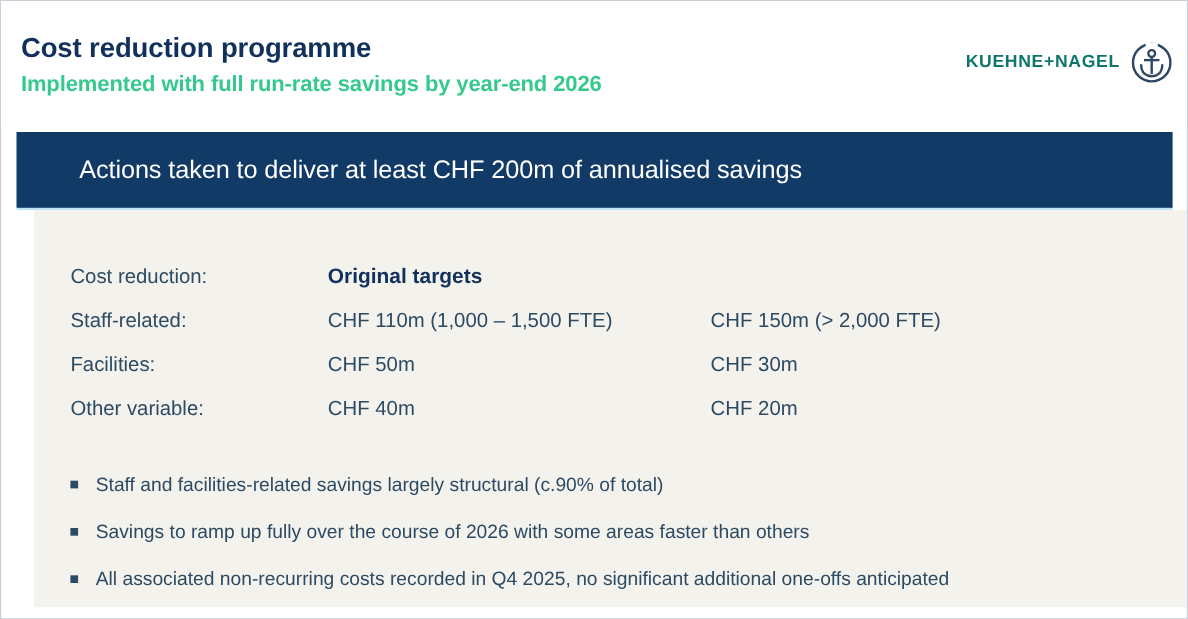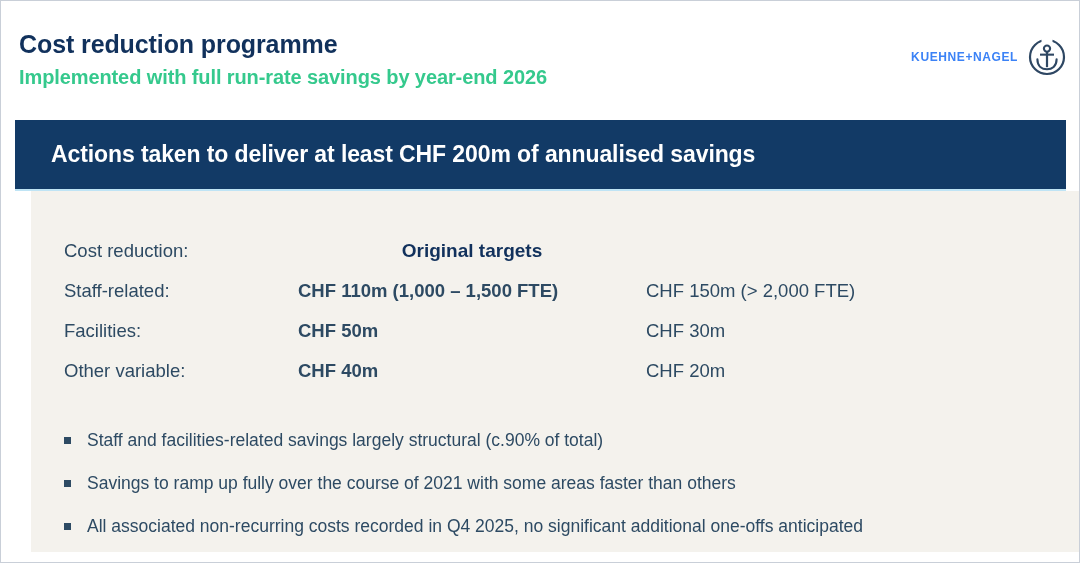--- a/index.html
+++ b/index.html
@@ -58,23 +58,23 @@
   
   .logo {
     position: absolute;
     right: 14px;
     top: 36px;
     display: flex;
     align-items: center;
     gap: 9px;
   }
   .logo-wordmark {
-    font-size: 12px;
-    font-weight: bold;
-    color: #3b82f6;
+    font-size: 16px;
+    font-weight: bold;
+    color: #0f766e;
     letter-spacing: 0.6px;
     white-space: nowrap;
   }
   .logo-mark {
     width: 40px;
     height: 40px;
     display: block;
   }
 
   
@@ -92,22 +92,22 @@
     position: absolute;
     left: 14px;
     top: 188px;
     width: 1051px;
     height: 2px;
     background: #bfe4f5;
   }
   .banner-text {
     color: #ffffff;
     font-size: 23px;
-    font-weight: bold;
-    margin-left: 36px;
+    font-weight: normal;
+    margin-left: 57px;
     letter-spacing: -0.1px;
     white-space: nowrap;
   }
 
   
   .body-panel {
     position: absolute;
     left: 30px;
     top: 190px;
     width: 1058px;
@@ -121,34 +121,33 @@
     left: 33px;
     top: 48px;
     width: 1000px;
   }
   .cost-row {
     display: flex;
     align-items: baseline;
     height: 40px;
   }
   .col-label  { width: 234px; flex: 0 0 234px; }
-  .col-orig   { width: 348px; flex: 0 0 348px; font-weight: bold; }
+  .col-orig   { width: 348px; flex: 0 0 348px; }
   .col-upd    { flex: 1 1 auto; }
 
   .cell {
     font-size: 18.5px;
     color: #2d4a63;
     line-height: 24px;
     white-space: nowrap;
   }
   .cell.head {
     font-weight: bold;
     color: #11315c;
     font-size: 19px;
-    text-align: center;
   }
   .cell.lead {
     color: #2d4a63;
   }
 
   
   .bullets {
     position: absolute;
     left: 33px;
     top: 238px;
@@ -234,21 +233,21 @@
 
     <div class="bullets">
 
       <div class="bullet-item">
         <span class="bullet-marker"></span>
         <span class="bullet-text">Staff and facilities-related savings largely structural (c.90% of total)</span>
       </div>
 
       <div class="bullet-item">
         <span class="bullet-marker"></span>
-        <span class="bullet-text">Savings to ramp up fully over the course of 2021 with some areas faster than others</span>
+        <span class="bullet-text">Savings to ramp up fully over the course of 2026 with some areas faster than others</span>
       </div>
 
       <div class="bullet-item">
         <span class="bullet-marker"></span>
         <span class="bullet-text">All associated non-recurring costs recorded in Q4 2025, no significant additional one-offs anticipated</span>
       </div>
     </div>
 
   </div>
 </div>

